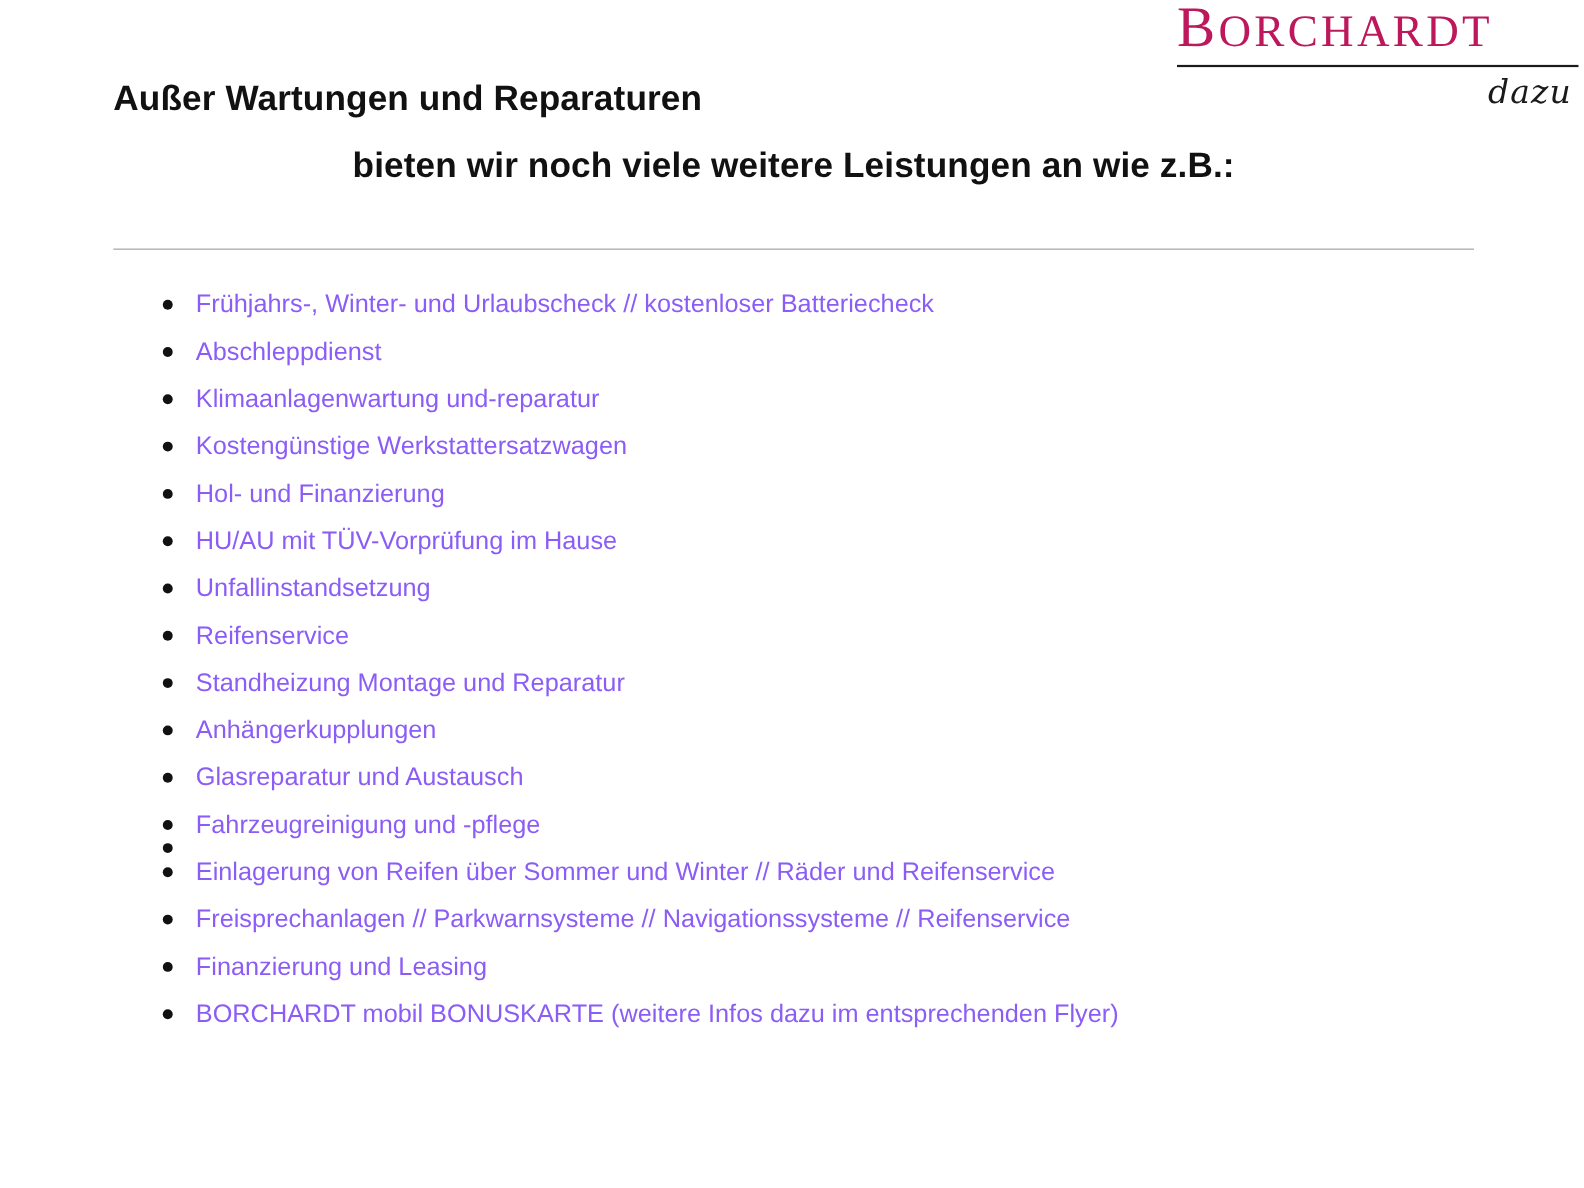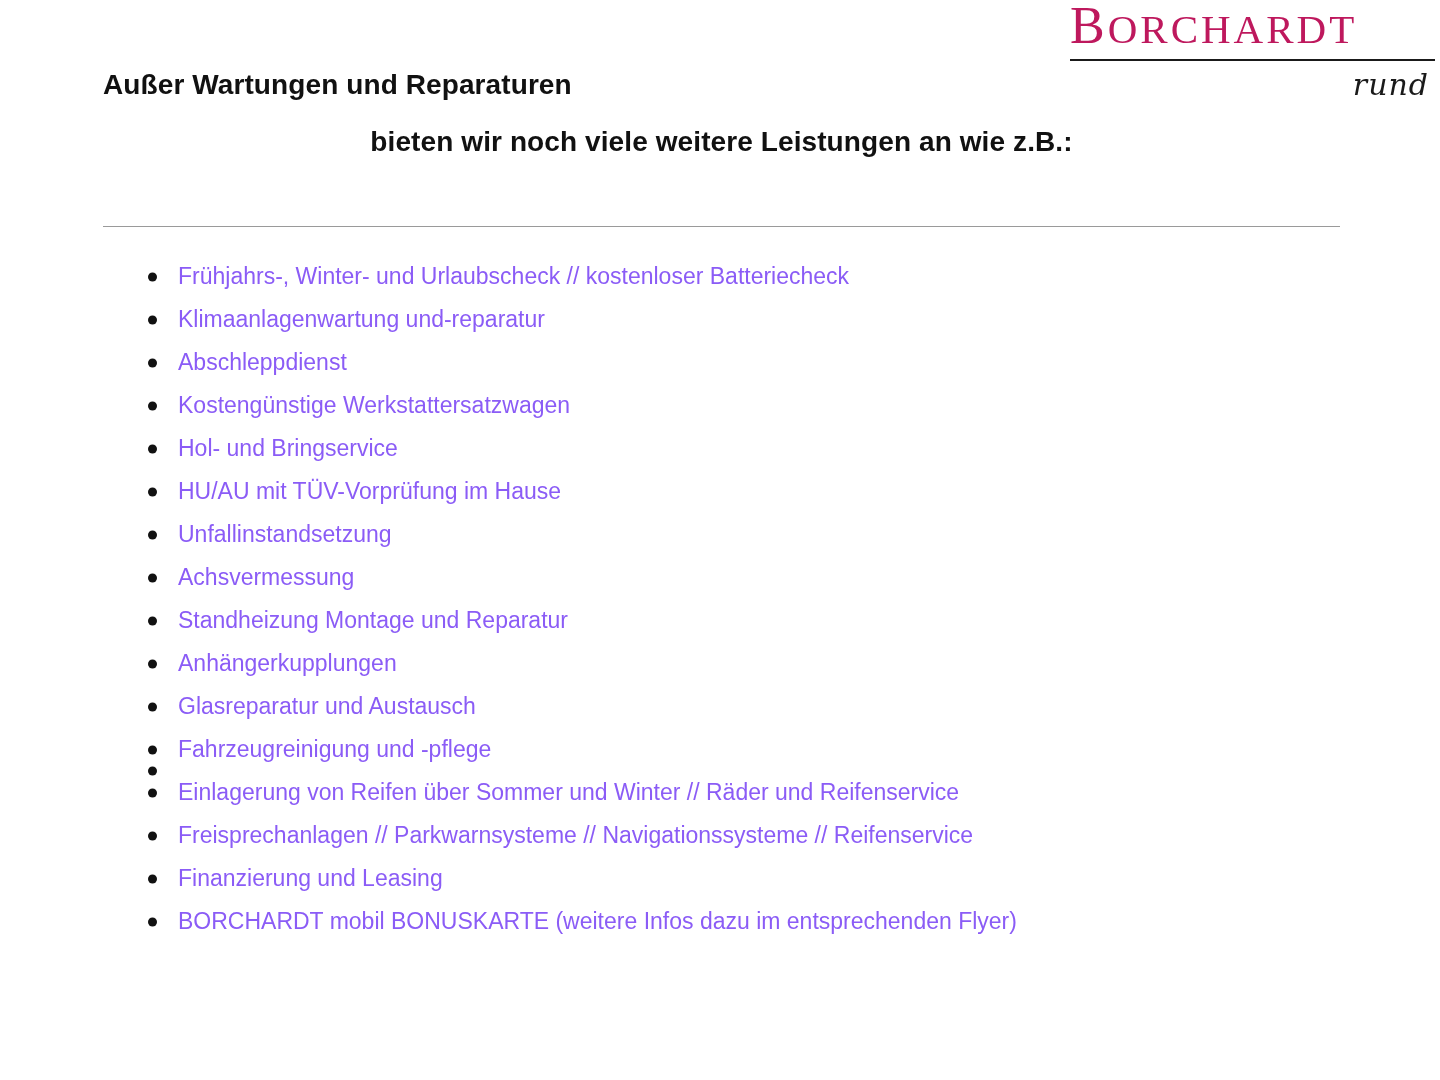--- a/index.html
+++ b/index.html
@@ -25,21 +25,21 @@
   
   .header {
     position: absolute;
     left: 103px;
     top: 52px;
     right: 100px;
     height: 150px;
   }
 
   .headline {
-    font-size: 28px;
+    font-size: 32px;
     font-weight: bold;
     letter-spacing: 0.1px;
     color: #111111;
     line-height: 1.0;
   }
   .headline .line1 {
     display: block;
     margin-bottom: 29px;
   }
   .headline .line2 {
@@ -134,34 +134,34 @@
   <div class="header">
     <h1 class="headline">
       <span class="line1">Außer Wartungen und Reparaturen</span>
       <span class="line2">bieten wir noch viele weitere Leistungen an wie z.B.:</span>
     </h1>
   </div>
 
   <div class="logo">
     <div class="logo-word"><span class="cap">B</span><span>ORCHARDT</span></div>
     <div class="logo-rule"></div>
-    <div class="logo-sub">rund</div>
+    <div class="logo-sub">dazu</div>
   </div>
 
   <div class="divider"></div>
 
   <ul class="list">
     <li class="list-item"><span class="bullet"></span><span>Frühjahrs-, Winter- und Urlaubscheck // kostenloser Batteriecheck</span></li>
+    <li class="list-item"><span class="bullet"></span><span>Abschleppdienst</span></li>
     <li class="list-item"><span class="bullet"></span><span>Klimaanlagenwartung und-reparatur</span></li>
-    <li class="list-item"><span class="bullet"></span><span>Abschleppdienst</span></li>
     <li class="list-item"><span class="bullet"></span><span>Kostengünstige Werkstattersatzwagen</span></li>
-    <li class="list-item"><span class="bullet"></span><span>Hol- und Bringservice</span></li>
+    <li class="list-item"><span class="bullet"></span><span>Hol- und Finanzierung</span></li>
     <li class="list-item"><span class="bullet"></span><span>HU/AU mit TÜV-Vorprüfung im Hause</span></li>
     <li class="list-item"><span class="bullet"></span><span>Unfallinstandsetzung</span></li>
-    <li class="list-item"><span class="bullet"></span><span>Achsvermessung</span></li>
+    <li class="list-item"><span class="bullet"></span><span>Reifenservice</span></li>
     <li class="list-item"><span class="bullet"></span><span>Standheizung Montage und Reparatur</span></li>
     <li class="list-item"><span class="bullet"></span><span>Anhängerkupplungen</span></li>
     <li class="list-item"><span class="bullet"></span><span>Glasreparatur und Austausch</span></li>
     <li class="list-item"><span class="bullet"></span><span>Fahrzeugreinigung und -pflege</span></li>
     <li class="list-item"><span class="bullet"></span></li>
     <li class="list-item"><span class="bullet"></span><span>Einlagerung von Reifen über Sommer und Winter // Räder und Reifenservice</span></li>
     <li class="list-item"><span class="bullet"></span><span>Freisprechanlagen // Parkwarnsysteme // Navigationssysteme // Reifenservice</span></li>
     <li class="list-item"><span class="bullet"></span><span>Finanzierung und Leasing</span></li>
     <li class="list-item"><span class="bullet"></span><span>BORCHARDT mobil BONUSKARTE (weitere Infos dazu im entsprechenden Flyer)</span></li>
   </ul>

